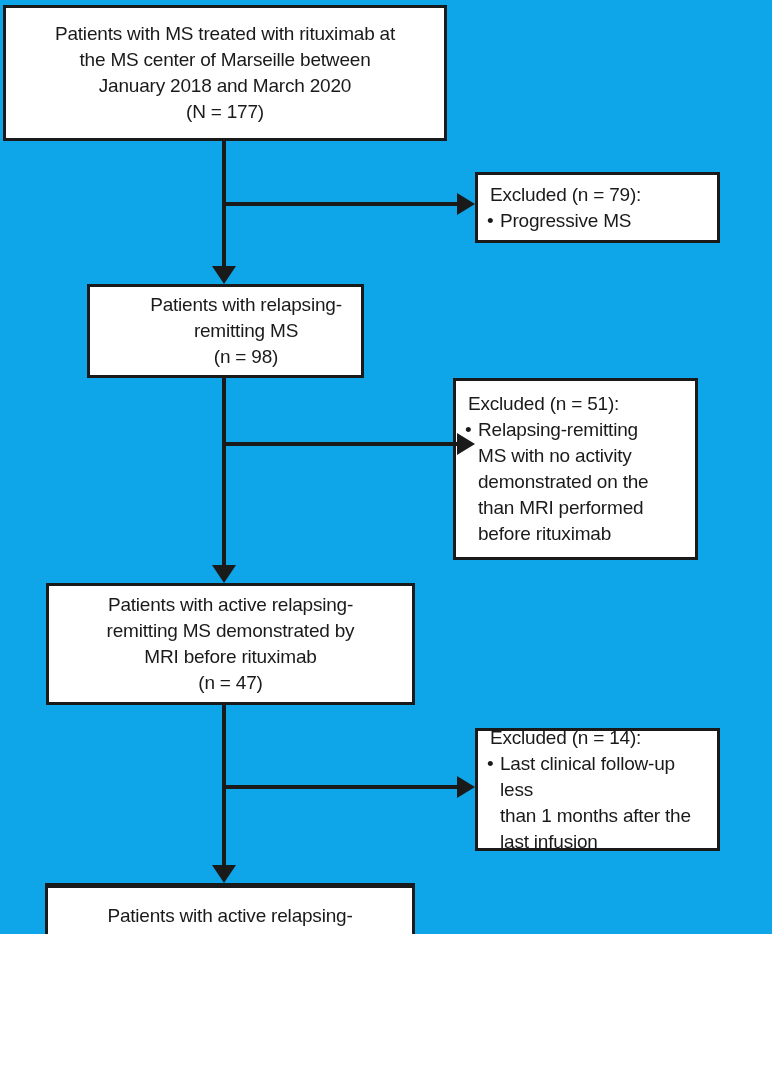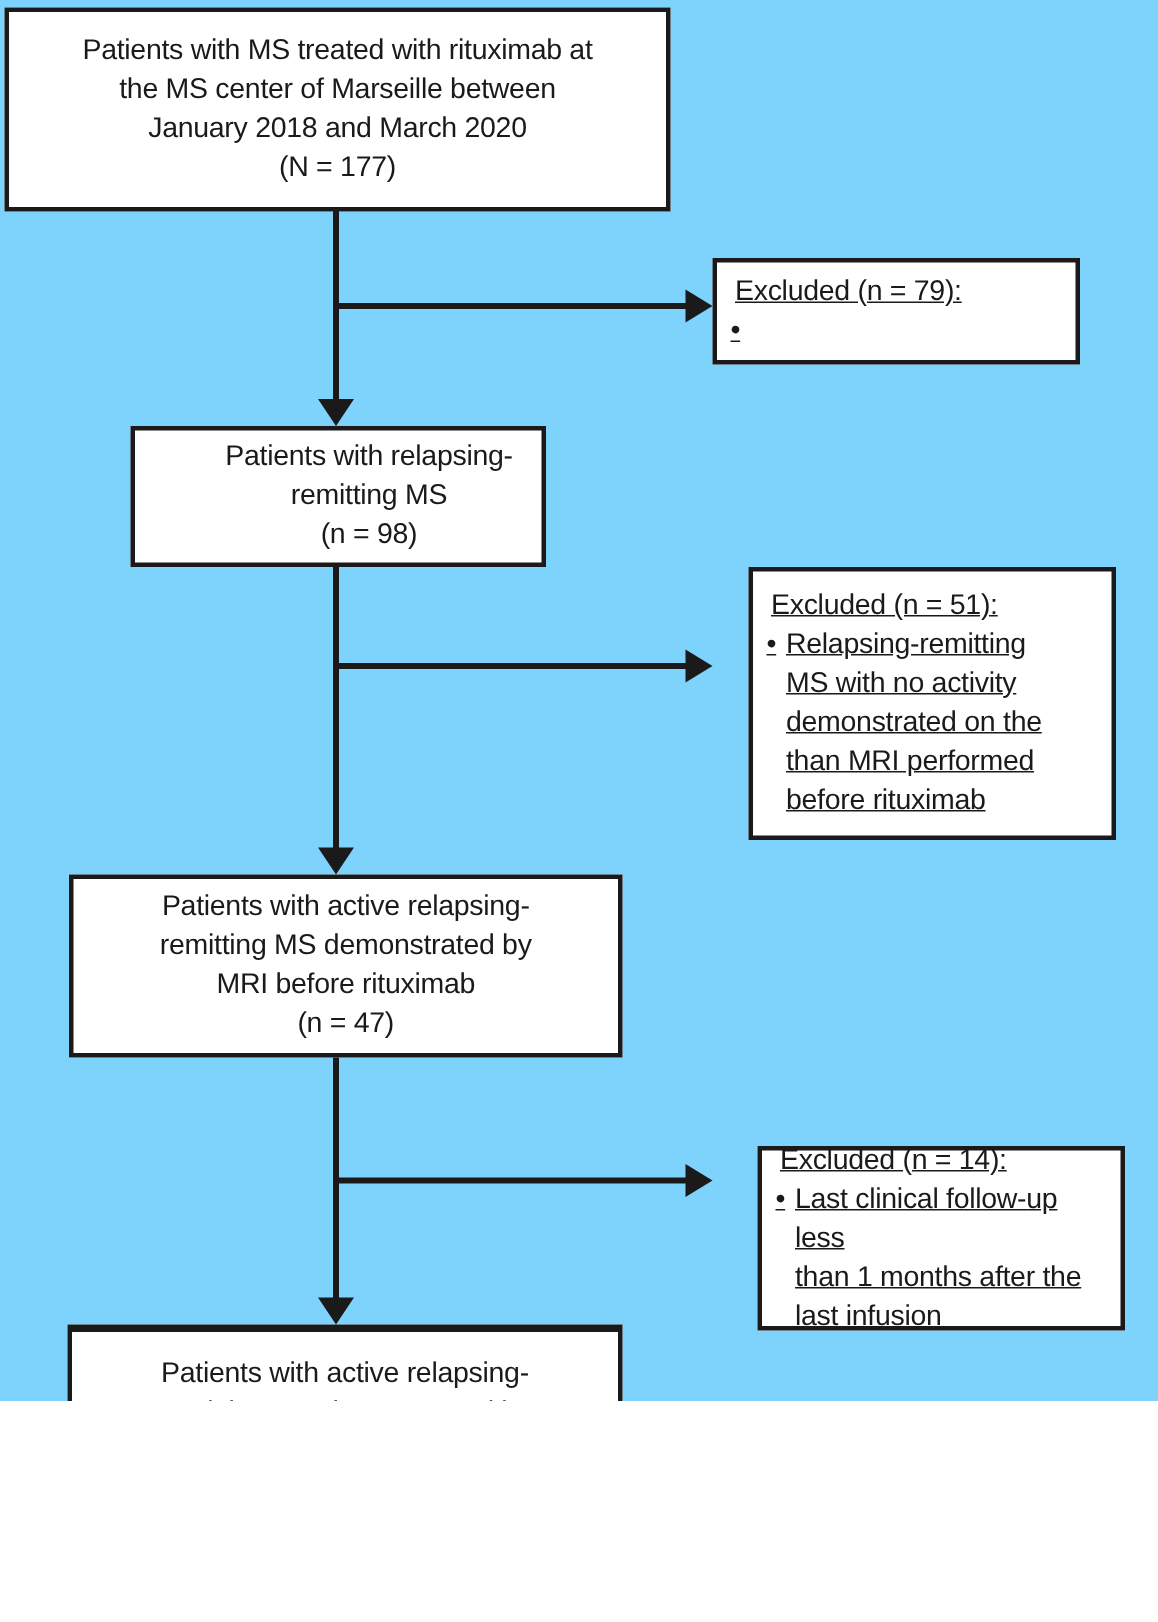--- a/index.html
+++ b/index.html
@@ -4,21 +4,21 @@
 <style>
   html, body {
     margin: 0;
     padding: 0;
     background: #ffffff;
   }
   .canvas {
     position: relative;
     width: 772px;
     height: 934px;
-    background: #7dd3fc;
+    background: #0ea5e9;
     font-family: "Liberation Sans", "DejaVu Sans", sans-serif;
     color: #1a1a1a;
     font-size: 19px;
     line-height: 26px;
     letter-spacing: -0.2px;
     overflow: hidden;
   }
   .node {
     position: absolute;
     box-sizing: border-box;
@@ -33,21 +33,20 @@
   }
   .main-box .box-text {
     white-space: pre-line;
   }
   .excluded-box {
     display: flex;
     flex-direction: column;
     justify-content: center;
     padding: 4px 6px 4px 9px;
     text-align: left;
-    text-decoration: underline;
   }
   .excluded-heading {
     margin-left: 3px;
     white-space: pre-line;
   }
   .bullet-item {
     display: flex;
     align-items: flex-start;
   }
   .bullet-char {
@@ -57,22 +56,22 @@
   .bullet-text {
     white-space: pre-line;
   }
   
   .b1 { left: 3px;   top: 5px;   width: 444px; height: 136px; }
   .b2 { left: 87px;  top: 284px; width: 277px; height: 94px; padding-left: 41px;  }
   .b3 { left: 46px;  top: 583px; width: 369px; height: 122px; }
   .b4 { left: 45px;  top: 883px; width: 370px; height: 196px;
         border-top-width: 5px; border-bottom-width: 5px; }
   .e1 { left: 475px; top: 172px; width: 245px; height: 71px;  }
-  .e2 { left: 499px; top: 378px; width: 245px; height: 182px; }
-  .e3 { left: 475px; top: 764px; width: 245px; height: 123px; margin-left: 30px; }
+  .e2 { left: 453px; top: 378px; width: 245px; height: 182px; }
+  .e3 { left: 475px; top: 728px; width: 245px; height: 123px; }
   
   .line {
     position: absolute;
     background: #1a1a1a;
   }
   .v1 { left: 222px; top: 140px; width: 4px; height: 128px; }
   .v2 { left: 222px; top: 378px; width: 4px; height: 188px; }
   .v3 { left: 222px; top: 705px; width: 4px; height: 162px; }
   .h1 { left: 224px; top: 202px; width: 234px; height: 4px; }
   .h2 { left: 224px; top: 442px; width: 234px; height: 4px; }
@@ -130,20 +129,21 @@
 MRI before rituximab and with the
 last clinical follow-up more than 8
 months after the last infusion
 (n = 33)</div>
   </div>
 
   <div class="node excluded-box e1">
     <div class="excluded-heading">Excluded (n = 79):</div>
     <div class="bullet-item">
       <span class="bullet-char">•</span>
+      <span class="bullet-text">Progressive MS</span>
     </div>
   </div>
 
   <div class="node excluded-box e2">
     <div class="excluded-heading">Excluded (n = 51):</div>
     <div class="bullet-item">
       <span class="bullet-char">•</span>
       <span class="bullet-text">Relapsing-remitting
 MS with no activity
 demonstrated on the

